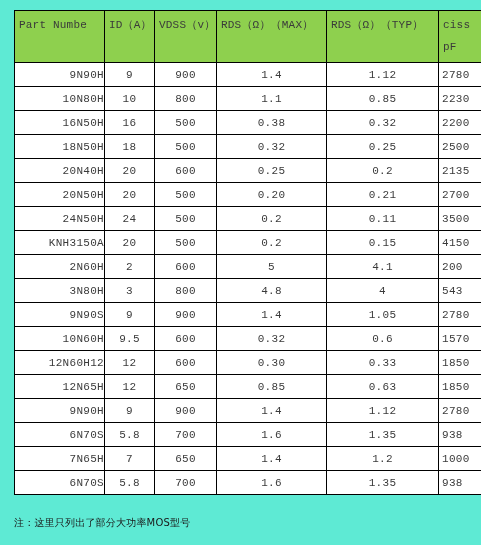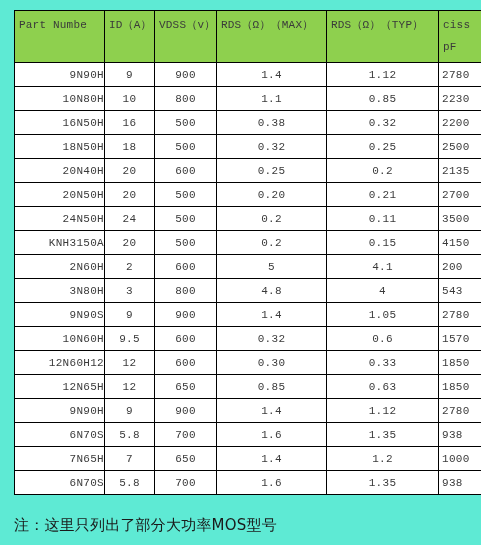--- a/index.html
+++ b/index.html
@@ -96,21 +96,21 @@
   col.c-vdss { width: 62px; }
   col.c-max  { width: 110px; }
   col.c-typ  { width: 112px; }
   col.c-ciss { width: 76px; }
 
   .footnote {
     position: absolute;
     left: 14px;
     top: 516px;
     font-family: "DejaVu Sans", sans-serif;
-    font-size: 15px;
+    font-size: 10px;
     color: #1a1a1a;
     letter-spacing: 0.2px;
     white-space: nowrap;
   }
 </style>
 </head>
 <body>
 
 <div class="sheet">
 

